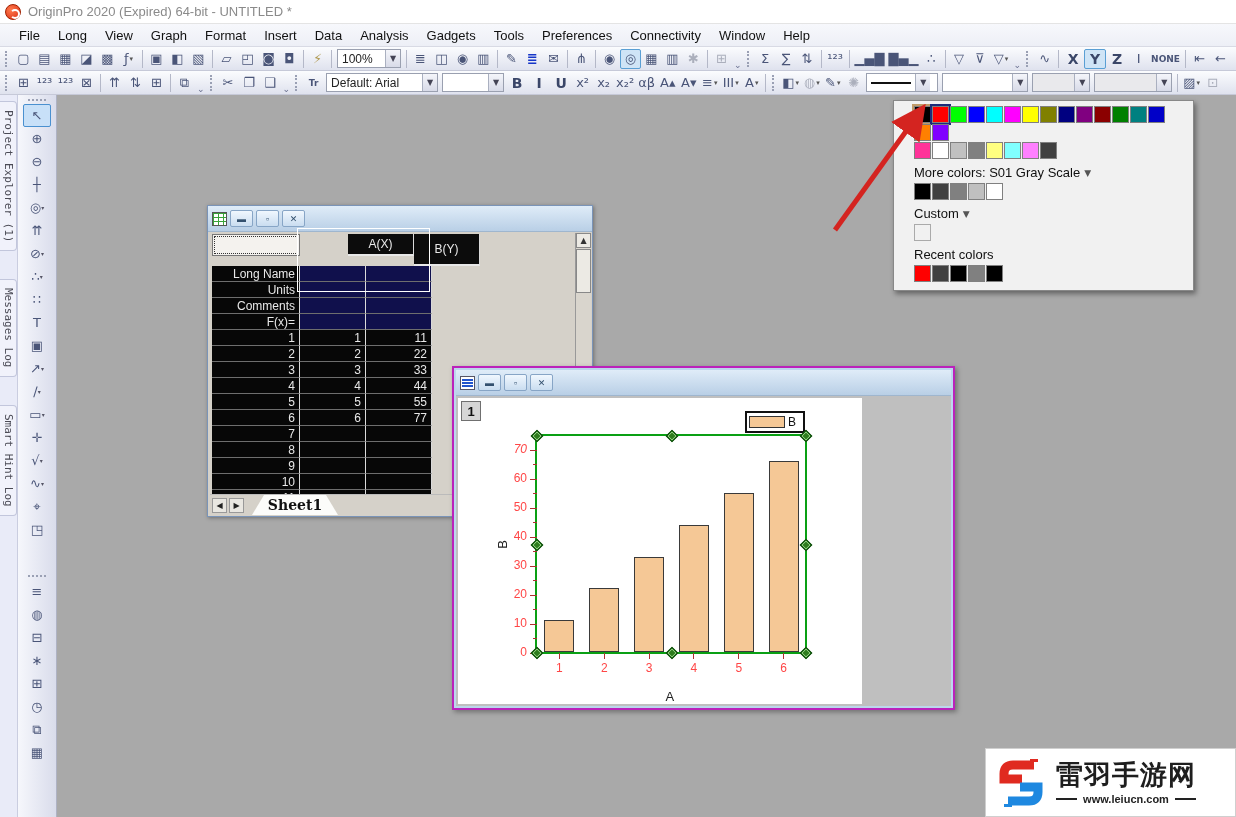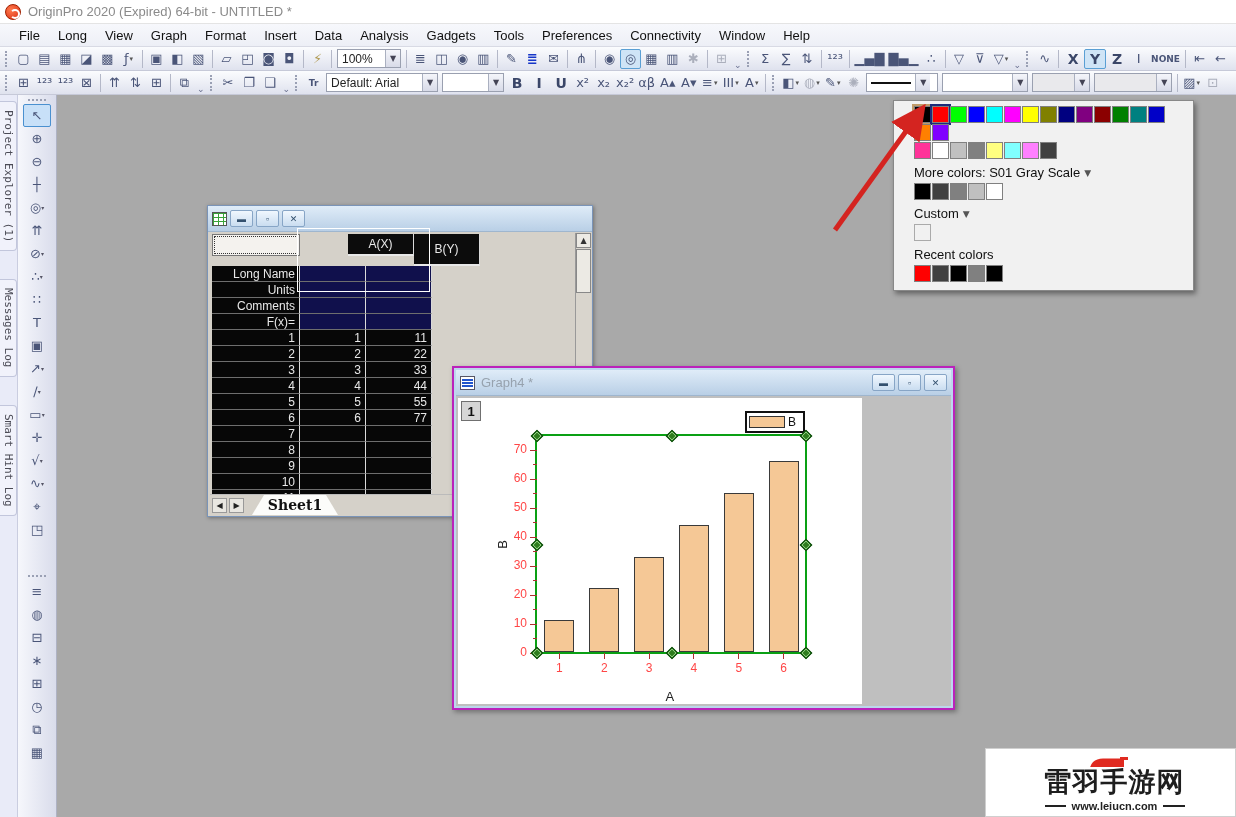--- a/index.html
+++ b/index.html
@@ -98,21 +98,21 @@
   .swatch.selected{outline:2px solid #C09A68;outline-offset:0;}
   .swatch.hot{outline:2px solid #1B2B7A;outline-offset:0;}
   .cp-label{font-size:13px;color:#101010;margin:5px 0 3px;display:flex;align-items:center;}
   .cp-label .dd{font-size:9px;color:#555;margin-left:4px;}
   .swatch.empty{background:#F1F1F1;border-color:#AAA;}
 
   
   #arrow-svg{position:absolute;left:805px;top:100px;z-index:60;pointer-events:none;}
 
   
-  #watermark{position:absolute;left:985px;top:748px;width:251px;height:69px;background:#FFF;border:1px solid #CFCFCF;display:flex;align-items:center;padding:4px 8px;z-index:70;flex-direction:column;}
+  #watermark{position:absolute;left:985px;top:748px;width:251px;height:69px;background:#FFF;border:1px solid #CFCFCF;display:flex;align-items:center;padding:4px 8px;z-index:70;}
   #wm-text{margin-left:8px;display:flex;flex-direction:column;align-items:center;}
   #wm-title{font-size:27px;font-weight:bold;color:#1E1E1E;letter-spacing:1px;line-height:30px;}
   #wm-url-row{display:flex;align-items:center;margin-top:3px;width:100%;}
   .wm-line{flex:1;height:2px;background:#222;}
   #wm-url{font-size:11px;font-weight:bold;color:#222;margin:0 6px;white-space:nowrap;}
 </style>
 </head>
 <body>
 
 <div id="titlebar">
@@ -416,21 +416,20 @@
 </div>
 
 <div id="graph4">
   <div class="inner">
   <div class="mdi-title" id="graph-title">
     <div id="graph-icon">
           <i></i>
           <i></i>
           <i></i>
         </div>
-    <span class="t">Graph4 *</span>
     <div class="win-btn">▬</div>
     <div class="win-btn">▫</div>
     <div class="win-btn">✕</div>
   </div>
   <div id="graph-page">
     <div id="layer-badge">1</div>
     <div id="legend">
       <div class="sw" id="legend-swatch" style="background: rgb(245, 200, 150);"></div>
       <span class="lb">B</span>
     </div>
@@ -457,21 +456,21 @@
           <div class="ytick" style="left: -7px; width: 7px; top: 100.767px;"></div>
           <div class="ylab" style="left: -36px; top: 93.2667px; color: rgb(255, 70, 70);">40</div>
           <div class="ytick" style="left: -4px; width: 4px; top: 86.3px;"></div>
           <div class="ytick" style="left: -7px; width: 7px; top: 71.8333px;"></div>
           <div class="ylab" style="left: -36px; top: 64.3333px; color: rgb(255, 70, 70);">50</div>
           <div class="ytick" style="left: -4px; width: 4px; top: 57.3667px;"></div>
           <div class="ytick" style="left: -7px; width: 7px; top: 42.9px;"></div>
           <div class="ylab" style="left: -36px; top: 35.4px; color: rgb(255, 70, 70);">60</div>
           <div class="ytick" style="left: -4px; width: 4px; top: 28.4333px;"></div>
           <div class="ytick" style="left: -7px; width: 7px; top: 13.9667px;"></div>
-          <div class="ylab" style="left: -36px; top: 6.46667px; color: rgb(255, 70, 70);">70</div>
+          <div class="ylab" style="left: -36px; top: 6.46667px; color: rgb(255, 70, 70); font-style: italic;">70</div>
           <div class="ytick" style="left: -4px; width: 4px; top: -0.5px;"></div>
           <div class="xtick" style="top: 217px; height: 6px; left: 21.9167px;"></div>
           <div class="xlab" style="left: 12.4167px; top: 225px; color: rgb(255, 70, 70);">1</div>
           <div class="xtick" style="top: 217px; height: 6px; left: 66.75px;"></div>
           <div class="xlab" style="left: 57.25px; top: 225px; color: rgb(255, 70, 70);">2</div>
           <div class="xtick" style="top: 217px; height: 6px; left: 111.583px;"></div>
           <div class="xlab" style="left: 102.083px; top: 225px; color: rgb(255, 70, 70);">3</div>
           <div class="xtick" style="top: 217px; height: 6px; left: 156.417px;"></div>
           <div class="xlab" style="left: 146.917px; top: 225px; color: rgb(255, 70, 70);">4</div>
           <div class="xtick" style="top: 217px; height: 6px; left: 201.25px;"></div>

